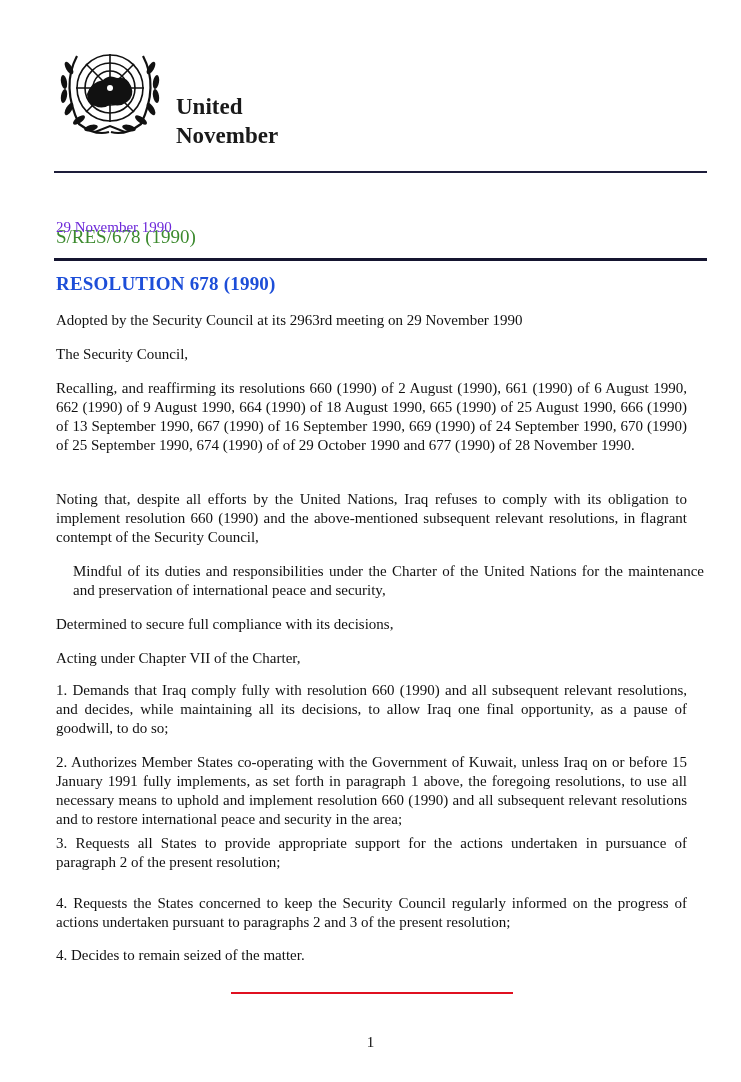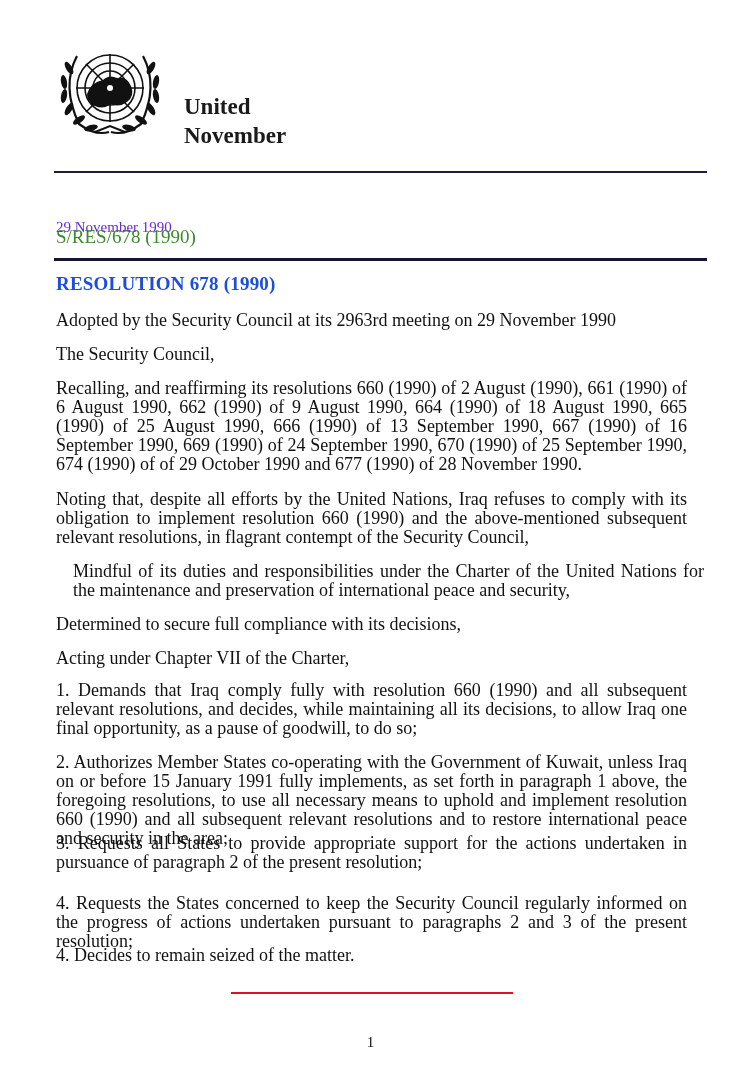--- a/index.html
+++ b/index.html
@@ -17,21 +17,21 @@
     }
     .logo {
       position: absolute;
       left: 57px;
       top: 46px;
       width: 106px;
       height: 92px;
     }
     .org-name {
       position: absolute;
-      left: 184px;
+      left: 176px;
       top: 92px;
       font-family: "Liberation Serif", serif;
       font-weight: bold;
       font-size: 23px;
       line-height: 29px;
       color: #1a1a1a;
     }
     .rule-top {
       position: absolute;
       left: 54px;
@@ -69,21 +69,21 @@
       top: 273px;
       font-size: 19px;
       font-weight: bold;
       color: #1d4ed8;
       letter-spacing: 0.2px;
     }
     .body-text {
       position: absolute;
       left: 56px;
       width: 631px;
-      font-size: 18px;
+      font-size: 15px;
       line-height: 19px;
       text-align: justify;
       margin: 0;
     }
     .end-rule {
       position: absolute;
       left: 231px;
       top: 992px;
       width: 282px;
       height: 2px;

